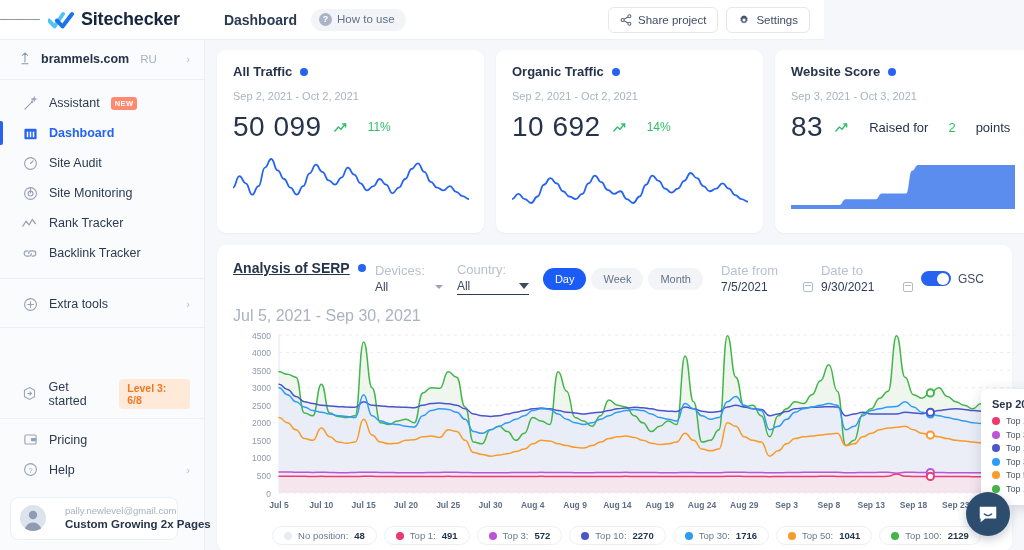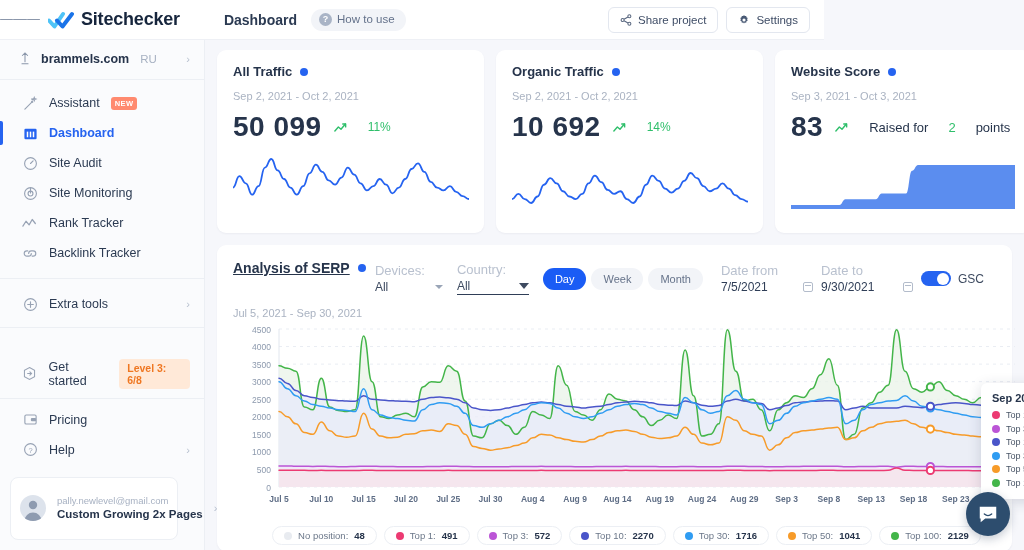--- a/index.html
+++ b/index.html
@@ -80,21 +80,21 @@
     display:flex;align-items:center;gap:11px;padding:9px 14px 9px 22px;
     font-size:12.5px;color:#2b3a52;cursor:pointer;border-bottom:1px solid #eceff4;
   }
   .level-badge {
     margin-left:auto;background:#ffe9d8;color:#ef7722;font-size:10.5px;font-weight:600;
     border-radius:4px;padding:3px 8px;
   }
   .bottomgroup { padding:6px 0 6px 0; }
   .userbox {
     margin:6px 26px 10px 10px;border:1px solid #eceff4;border-radius:8px;
-    background:#fff;display:flex;align-items:center;gap:11px;padding:17px 9px;cursor:pointer;
+    background:#fff;display:flex;align-items:center;gap:19px;padding:7px 9px;cursor:pointer;
   }
   .avatar {
     width:26px;height:26px;border-radius:50%;background:#dde3ec;flex:0 0 26px;
     display:flex;align-items:flex-end;justify-content:center;overflow:hidden;
   }
   .user-email { font-size:9.5px;color:#a7b1c2;line-height:1.3; }
   .user-plan { font-size:11.5px;font-weight:700;color:#26344b;line-height:1.3;white-space:nowrap; }
 
   
   .main { position:absolute; top:40px; left:205px; width:819px; height:510px; padding:10px 12px 0 12px; }
@@ -103,34 +103,34 @@
     background:#fff;border-radius:9px;padding:14px 16px 8px 16px;
     box-shadow:0 1px 2px rgba(30,45,80,.05);
   }
   .card.c1 { width:267px; height:183px; }
   .card.c2 { width:267px; height:183px; }
   .card.c3 { width:256px; height:183px; }
   .card-title { display:flex;align-items:center;gap:8px;font-size:13px;font-weight:600;color:#26344b; }
   .infodot { width:8px;height:8px;border-radius:50%;background:#2563f0;display:inline-block; }
   .card-range { font-size:11px;color:#aab3c2;margin-top:11px; }
   .card-value-row { display:flex;align-items:center;gap:12px;margin-top:11px; }
-  .card-value { font-size:28px;font-weight:700;color:#26344b;letter-spacing:.5px;line-height:1; }
+  .card-value { font-size:28px;font-weight:400;color:#26344b;letter-spacing:.5px;line-height:1; }
   .delta { display:flex;align-items:center;gap:20px;font-size:12px;color:#2fbf6b;font-weight:500; }
   .delta.long { font-size:13px;color:#26344b;font-weight:400; }
   .delta.long .pts { color:#2fbf6b; }
   .spark { margin-top:12px; }
 
   
   .serp {
     margin-top:12px;background:#fff;border-radius:9px;height:306px;position:relative;
     box-shadow:0 1px 2px rgba(30,45,80,.05);
   }
   .serp-head { display:flex;align-items:flex-start;padding:15px 16px 0 16px; }
   .serp-title { display:flex;align-items:center;gap:8px;font-size:14px;font-weight:600;color:#26344b;text-decoration:underline; }
-  .serp-range { font-size:11px;color:#aab3c2;margin-top:12px;padding-left:16px; }
+  .serp-range { font-size:16px;color:#aab3c2;margin-top:12px;padding-left:16px; }
   .controls { margin-left:auto;display:flex;align-items:center;gap:0; padding-top:2px; }
   .field { display:flex;flex-direction:column;margin-right:14px; }
   .field-label { font-size:13px;color:#b9c1cf;margin-bottom:2px; }
   .field-val { font-size:12px;color:#3d4a60;display:flex;align-items:center;gap:22px; }
   .field.dev { width:68px; }
   .field.ctry { width:72px; border-bottom:1.5px solid #2f3e57; padding-bottom:1px; }
   .caret { width:0;height:0;border-left:4px solid transparent;border-right:4px solid transparent;border-top:4px solid #9aa5b7;margin-left:auto; }
   .caret.solid { border-top-color:#3d4a60;border-left-width:5px;border-right-width:5px;border-top-width:6px; }
   .segs { display:flex;gap:5px;margin-right:18px; }
   .seg { font-size:11px;padding:5px 12px;border-radius:13px;background:#f2f4f8;color:#66738a;cursor:pointer;font-weight:500; }

